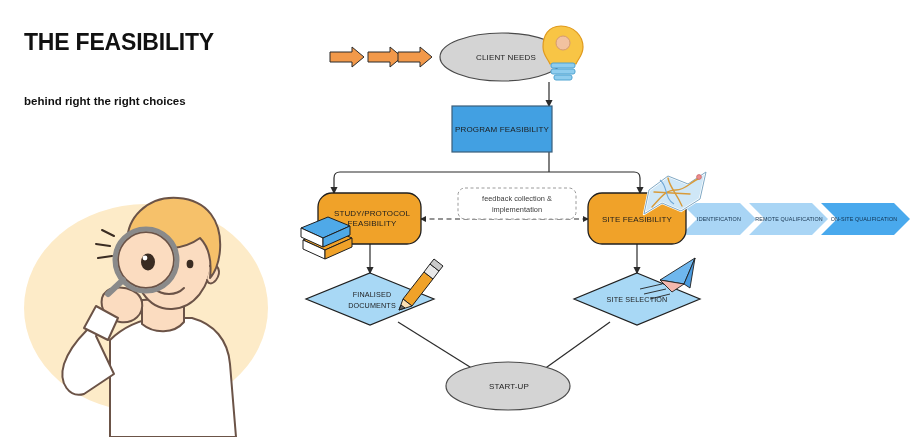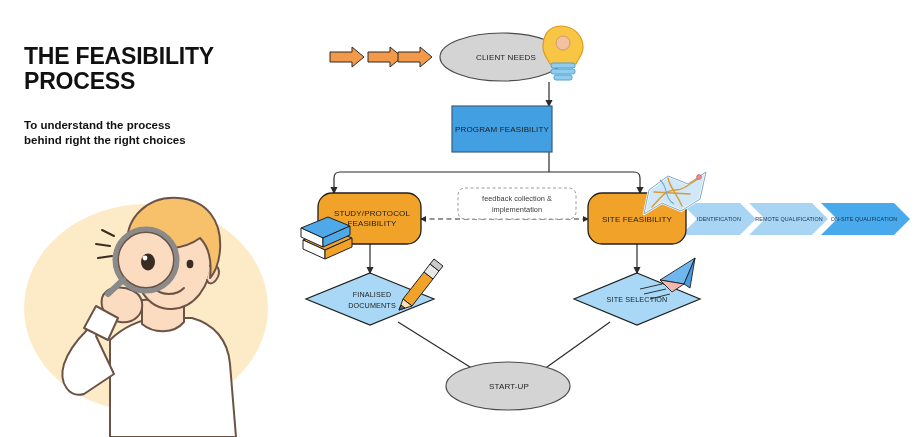--- a/index.html
+++ b/index.html
@@ -1,21 +1,21 @@
 <!DOCTYPE html>
 <html><head>
 <meta charset="utf-8">
 <style>
   html,body{margin:0;padding:0;background:#ffffff;}
   body{width:923px;height:437px;overflow:hidden;
        font-family:"Liberation Sans","DejaVu Sans",sans-serif;color:#1a1a1a;}
   #root{position:relative;width:923px;height:437px;}
 
   
-  .title-block{position:absolute;left:24px;top:44px;width:250px;}
+  .title-block{position:absolute;left:24px;top:30px;width:250px;}
   .main-title{font-size:23px;line-height:1.08;font-weight:700;letter-spacing:-0.2px;
               color:#111111;margin:0;text-transform:uppercase;}
   .sub-title{margin:0;margin-top:24px;font-size:11.5px;line-height:1.35;font-weight:700;color:#111111;}
 
   
   .illustration{position:absolute;left:22px;top:188px;width:252px;height:249px;}
 
   
   .diagram{position:absolute;left:0;top:0;width:923px;height:437px;}
 
@@ -29,24 +29,23 @@
               font-size:7.4px;fill:#3b3b3b;text-anchor:middle;}
 </style>
 </head>
 <body>
 
 <div id="root">
 
   <div class="title-block">
     <h1 class="main-title">
       <span>THE FEASIBILITY</span><br>
-      <span>PROCESS</span>
     </h1>
     <p class="sub-title">
-      <span>To understand the process</span><br>
+      <br>
       <span>behind right the right choices</span>
     </p>
   </div>
 
   <svg class="illustration" viewBox="0 0 252 249">
     <ellipse cx="124" cy="120" rx="122" ry="104" fill="#FDEBC8"></ellipse>
     <g stroke="#6B5347" stroke-width="2" fill="none" stroke-linecap="round" stroke-linejoin="round">
 
       <path fill="#FFFFFF" d="M88 249 L88 152 C100 140 118 131 136 130 L170 130 C192 136 206 152 208 176 L214 249 Z"></path>
 

